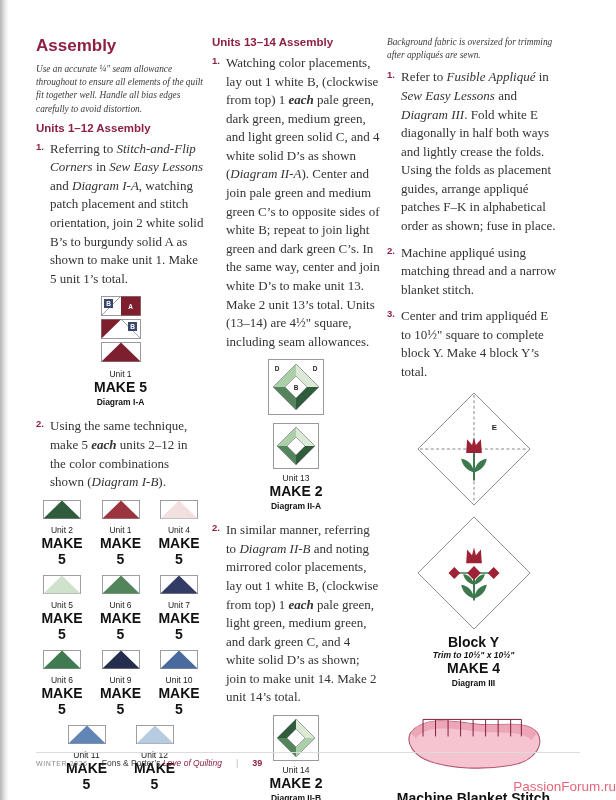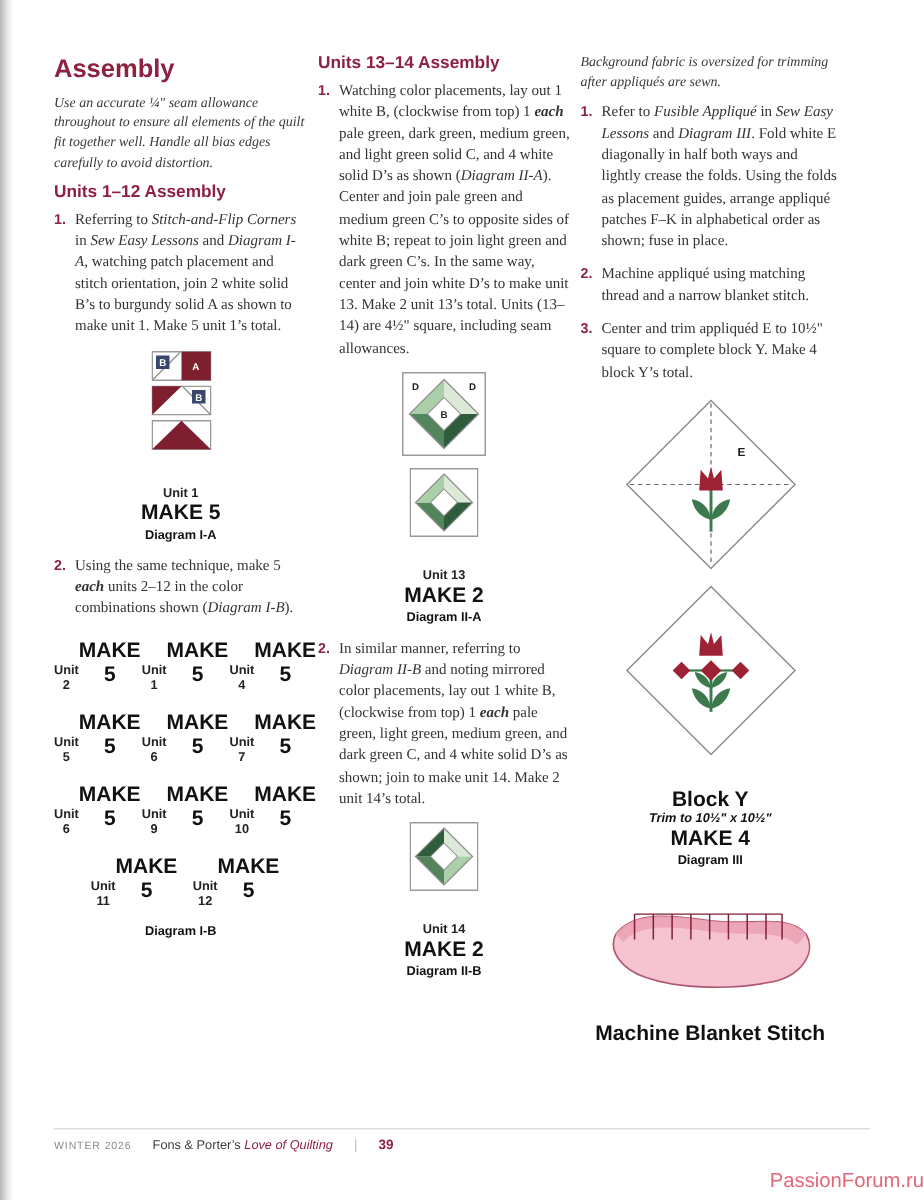--- a/index.html
+++ b/index.html
@@ -14,39 +14,39 @@
     display:grid;grid-template-columns:169px 168px 173px;column-gap:7px;}
   .col{min-width:0;}
   .page-title{font-family:"Liberation Sans",sans-serif;font-size:17px;font-weight:700;
     color:#8e2041;margin:0 0 7px 0;}
   .subhead{font-family:"Liberation Sans",sans-serif;font-size:11.5px;font-weight:700;
     color:#8e2041;margin:0 0 6px 0;}
   .intro{font-style:italic;font-size:9.3px;line-height:1.42;margin:0 0 6px 0;color:#3a3a3a;}
   .step{display:flex;margin:0 0 8px 0;}
   .num{font-family:"Liberation Sans",sans-serif;font-weight:700;color:#8e2041;
     font-size:9.5px;width:14px;flex:none;padding-top:1px;}
-  .stext{font-size:10px;line-height:1.43;color:#333;}
+  .stext{font-size:13px;line-height:1.43;color:#333;}
   .seg-i{font-style:italic}
   .seg-bi{font-style:italic;font-weight:700}
   .figure{display:flex;flex-direction:column;align-items:center;margin:4px 0 10px 0;}
   .figure svg{display:block;}
   .minis{display:flex;flex-direction:column;align-items:center;gap:3px;margin-bottom:3px;}
-  .cap-name{font-family:"Liberation Sans",sans-serif;font-size:8.5px;color:#222;margin-top:20px;text-align:center;font-weight:bold;}
+  .cap-name{font-family:"Liberation Sans",sans-serif;font-size:8.5px;color:#222;margin-top:4px;}
   .cap-make{font-family:"Liberation Sans",sans-serif;font-size:14px;font-weight:700;color:#111;text-align:center;}
   .cap-diag{font-family:"Liberation Sans",sans-serif;font-size:8.5px;font-weight:700;color:#111;margin-top:2px;text-align:center;}
   .cap-trim{font-family:"Liberation Sans",sans-serif;font-size:8.5px;font-weight:700;font-style:italic;color:#111;text-align:center;}
   .fg-bg{fill:#ffffff;stroke:#9a9a9a;stroke-width:1;}
   .seam{stroke:#8c8c8c;stroke-width:0.8;fill:none;}
   .dk{font:700 6.5px "Liberation Sans",sans-serif;fill:#1d1d1d;}
   .wt{font:700 6.5px "Liberation Sans",sans-serif;fill:#ffffff;}
   .lblbox{fill:#39466e;}
   .grid-rows{display:flex;flex-direction:column;margin-top:2px;}
   .grow{display:flex;justify-content:space-between;margin-bottom:8px;}
   .grow-last{justify-content:center;gap:16px;}
-  .gcell{display:flex;align-items:center;width:52px;}
+  .gcell{display:flex;flex-direction:column;align-items:center;width:52px;}
   .gcell svg{width:38px;height:19px;margin-bottom:2px;}
   .footer{position:absolute;left:36px;right:36px;bottom:32px;
     border-top:1px solid #dcdcdc;padding-top:5px;
     display:flex;align-items:baseline;gap:14px;
     font-family:"Liberation Sans",sans-serif;margin-top:48px;}
   .f-issue{font-size:7px;letter-spacing:0.6px;color:#8a8a8a;}
   .f-mag{font-size:8.5px;color:#3c3c3c;}
   .f-title{font-style:italic;color:#8e2041;}
   .f-div{color:#b9b9b9;font-size:9px;}
   .f-page{font-size:9px;font-weight:700;color:#8e2041;}
@@ -293,21 +293,21 @@
         <line x1="66" y1="60" x2="80" y2="60" stroke-width="1.5" stroke="#3c7a4e"></line>
         <path d="M60,86 C52,84 48,78 47,72 C54,73 59,78 60,86 Z" fill="#3c7a4e"></path>
         <path d="M60,86 C68,84 72,78 73,72 C66,73 61,78 60,86 Z" fill="#3c7a4e"></path>
         <path d="M60,72 C53,70 50,66 49,61 C55,62 59,66 60,72 Z" fill="#3c7a4e"></path>
         <path d="M60,72 C67,70 70,66 71,61 C65,62 61,66 60,72 Z" fill="#3c7a4e"></path>
         <polygon points="52,50 53,36 58,42 60,34 62,42 67,36 68,50" fill="#9e2235"></polygon>
         <polygon points="40,54 46,60 40,66 34,60" fill="#9e2235"></polygon>
         <polygon points="80,54 86,60 80,66 74,60" fill="#9e2235"></polygon>
         <polygon points="60,53 67,60 60,67 53,60" fill="#9e2235"></polygon>
       </svg>
-      <div class="cap-make" style="margin-top:18px;">Block Y</div>
+      <div class="cap-make" style="margin-top:2px;">Block Y</div>
       <div class="cap-trim">Trim to 10½" x 10½"</div>
       <div class="cap-make">MAKE 4</div>
       <div class="cap-diag">Diagram III</div>
     </div>
 
     <div class="figure" style="margin-top:18px;">
       <svg width="152" height="76" viewBox="0 0 170 85">
         <path d="M14,30 C28,12 55,16 85,20 C115,24 142,14 156,30 C164,44 152,62 128,66 C96,72 58,70 36,62 C18,56 8,42 14,30 Z" fill="#f6c4d0" stroke="#b05570" stroke-width="1.2"></path>
         <path d="M14,30 C28,12 55,16 85,20 C115,24 142,14 156,30 L149,38 C136,26 114,32 84,28 C56,24 30,22 20,36 Z" fill="#eca2b5" opacity="0.9"></path>
         <path d="M28,15 H138 M28,15 V34 M42,15 V34 M56,15 V34 M70,15 V34 M84,15 V34 M98,15 V34 M112,15 V34 M126,15 V34 M138,15 V34" stroke="#7d1f35" stroke-width="1.1" fill="none"></path>

